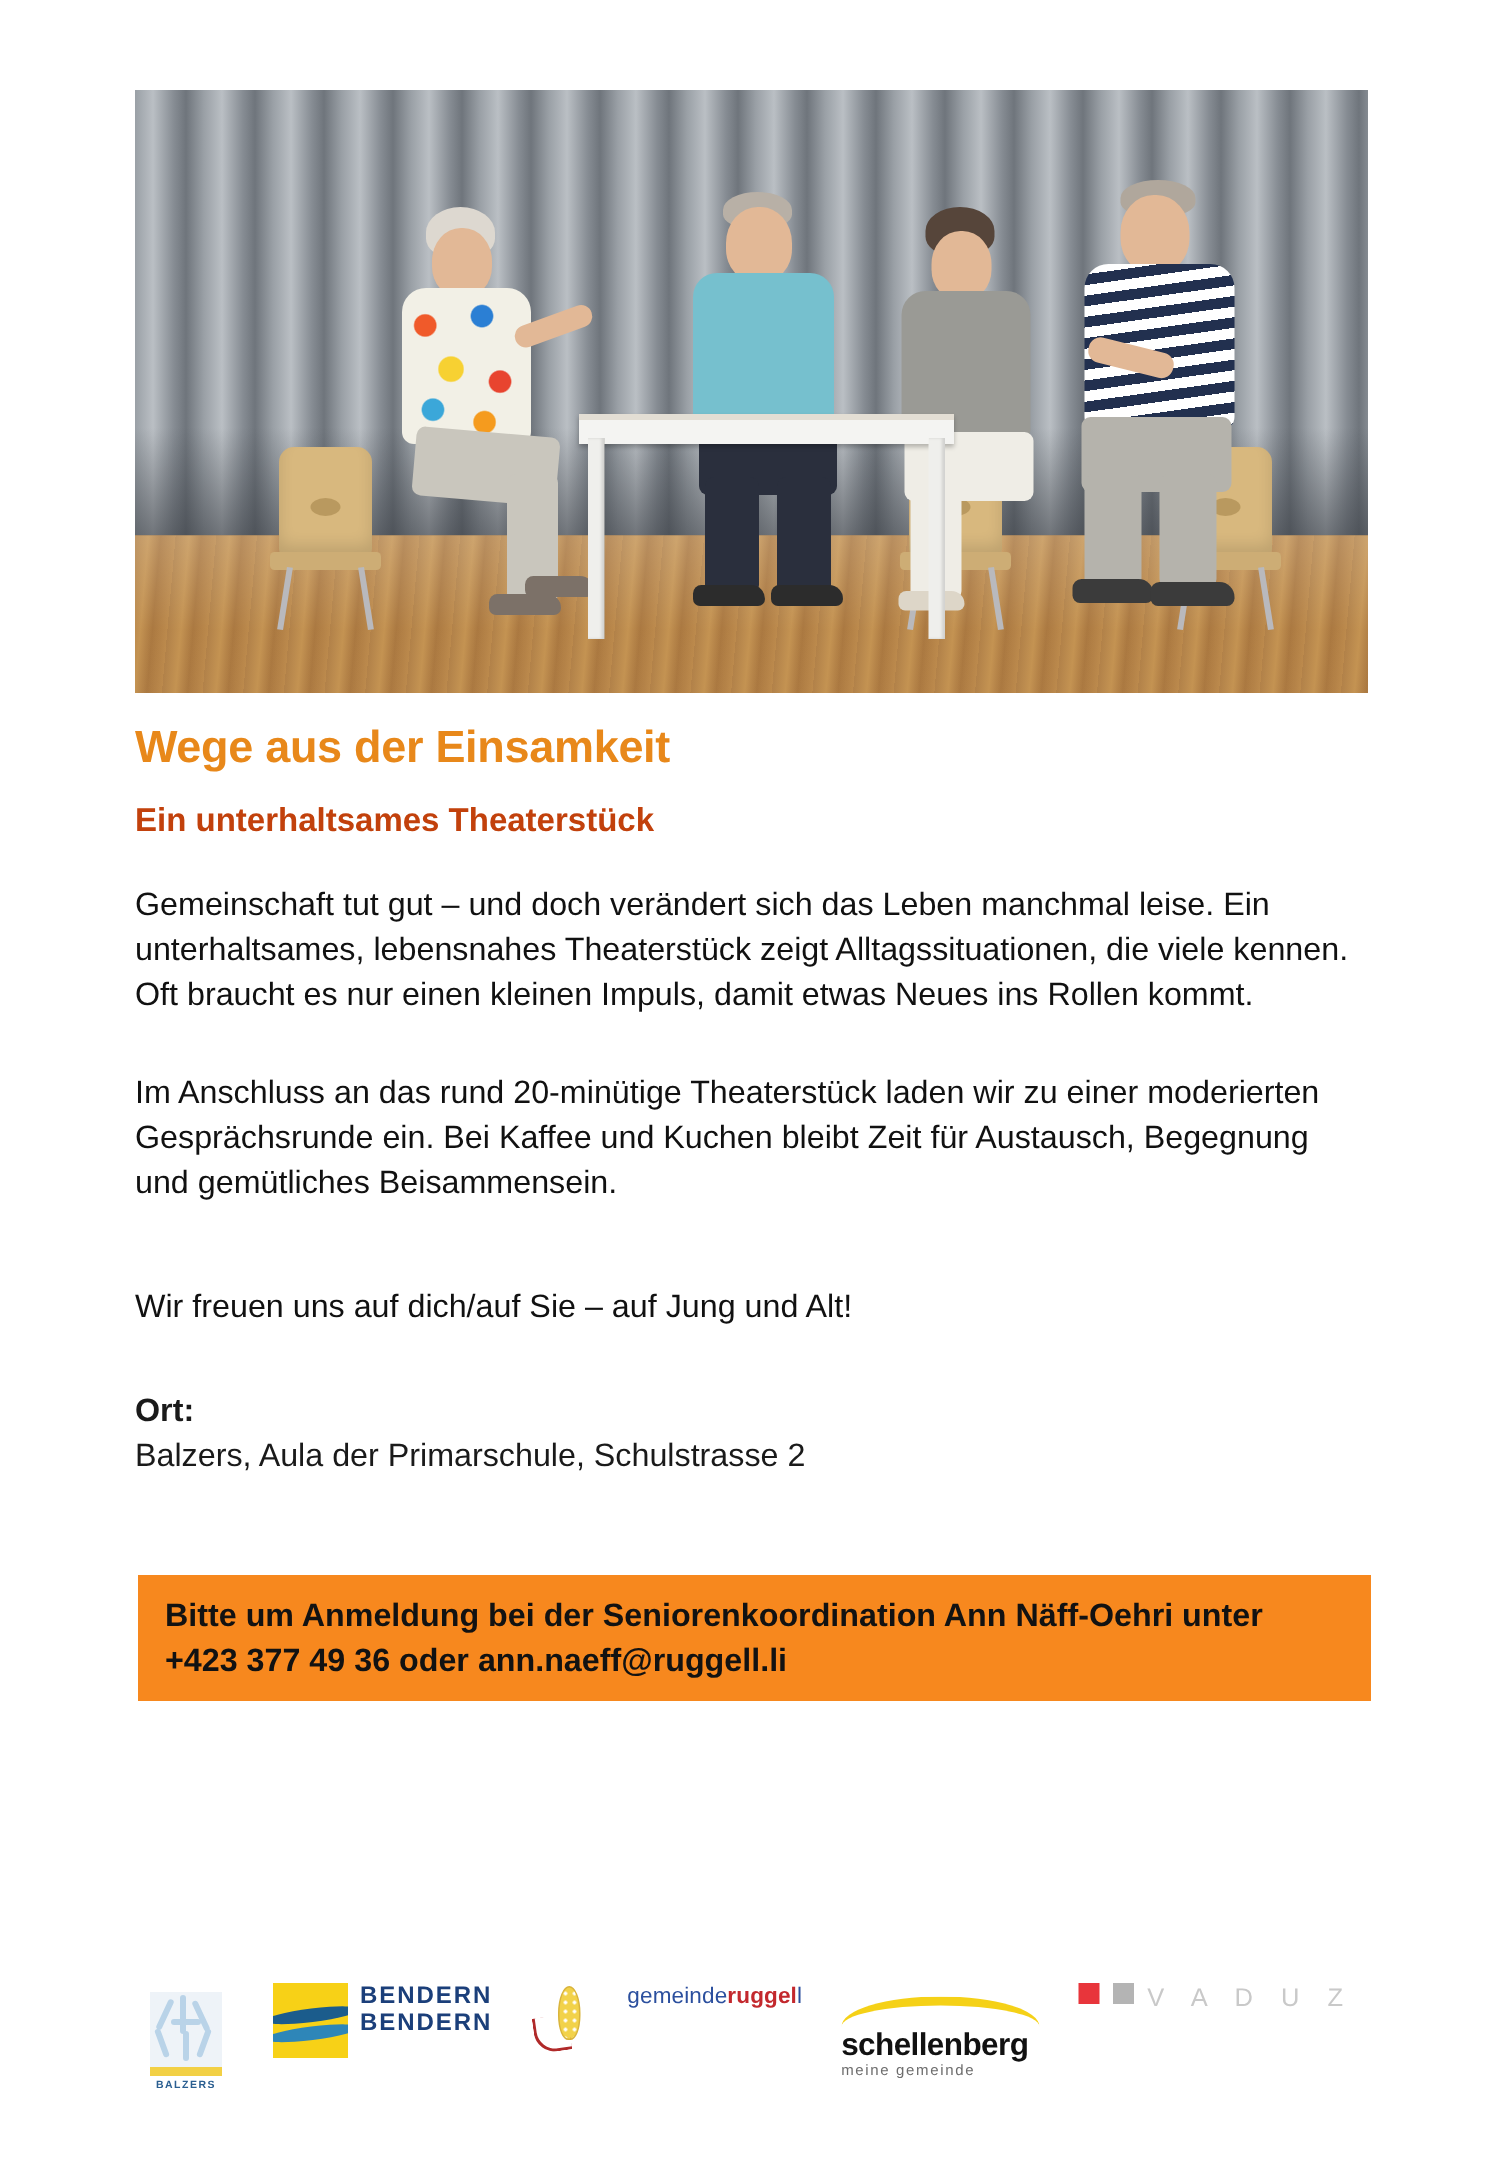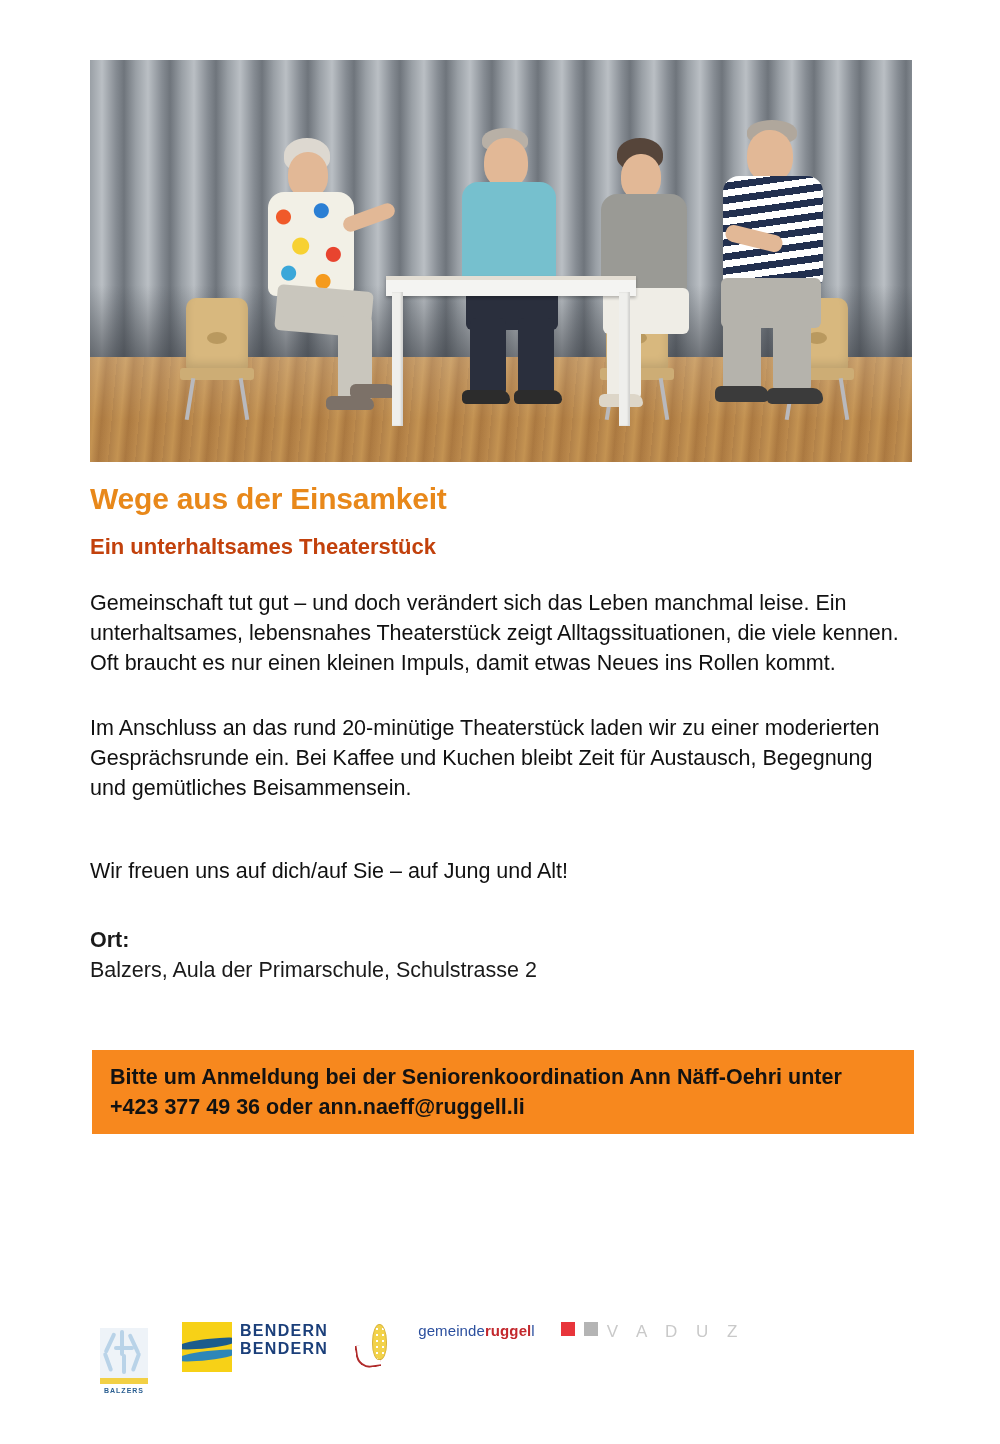--- a/index.html
+++ b/index.html
@@ -496,20 +496,25 @@
     <div class="logo logo-ruggell">
       <div class="lr-mark">
         <div class="lr-ear"></div>
         <div class="lr-stem"></div>
       </div>
       <div class="lr-word">
         <span class="b">gemeinde</span><span class="r">ruggel</span><span class="b">l</span>
       </div>
     </div>
 
+    <div class="logo logo-schellenberg">
+      <div class="ls-arc"></div>
+      <div class="ls-name">schellenberg</div>
+      <div class="ls-tag">meine gemeinde</div>
+    </div>
 
     <div class="logo logo-vaduz">
       <div class="lv-sq red"></div>
       <div class="lv-sq grey"></div>
       <div class="lv-word">V A D U Z</div>
     </div>
 
   </div>
 </div>
 

